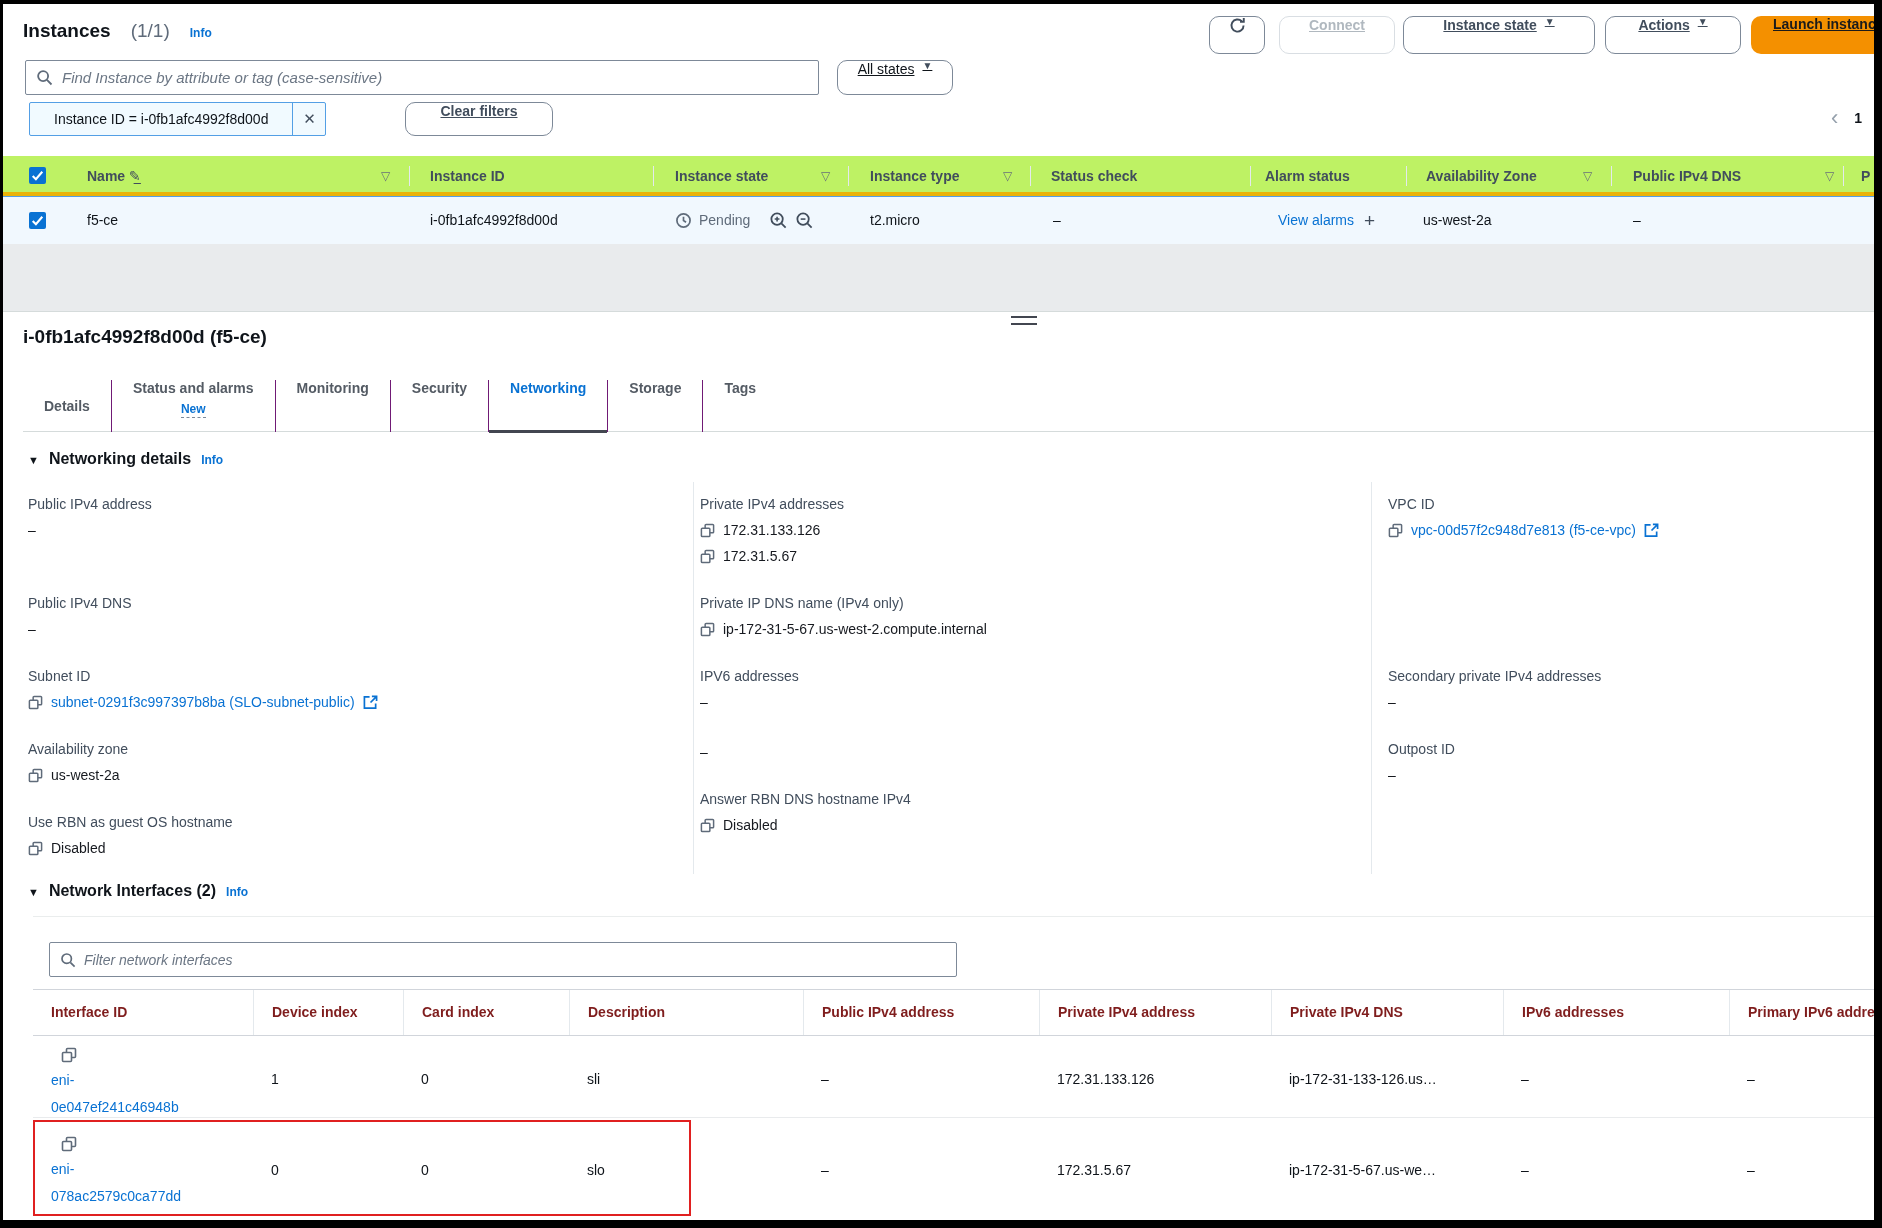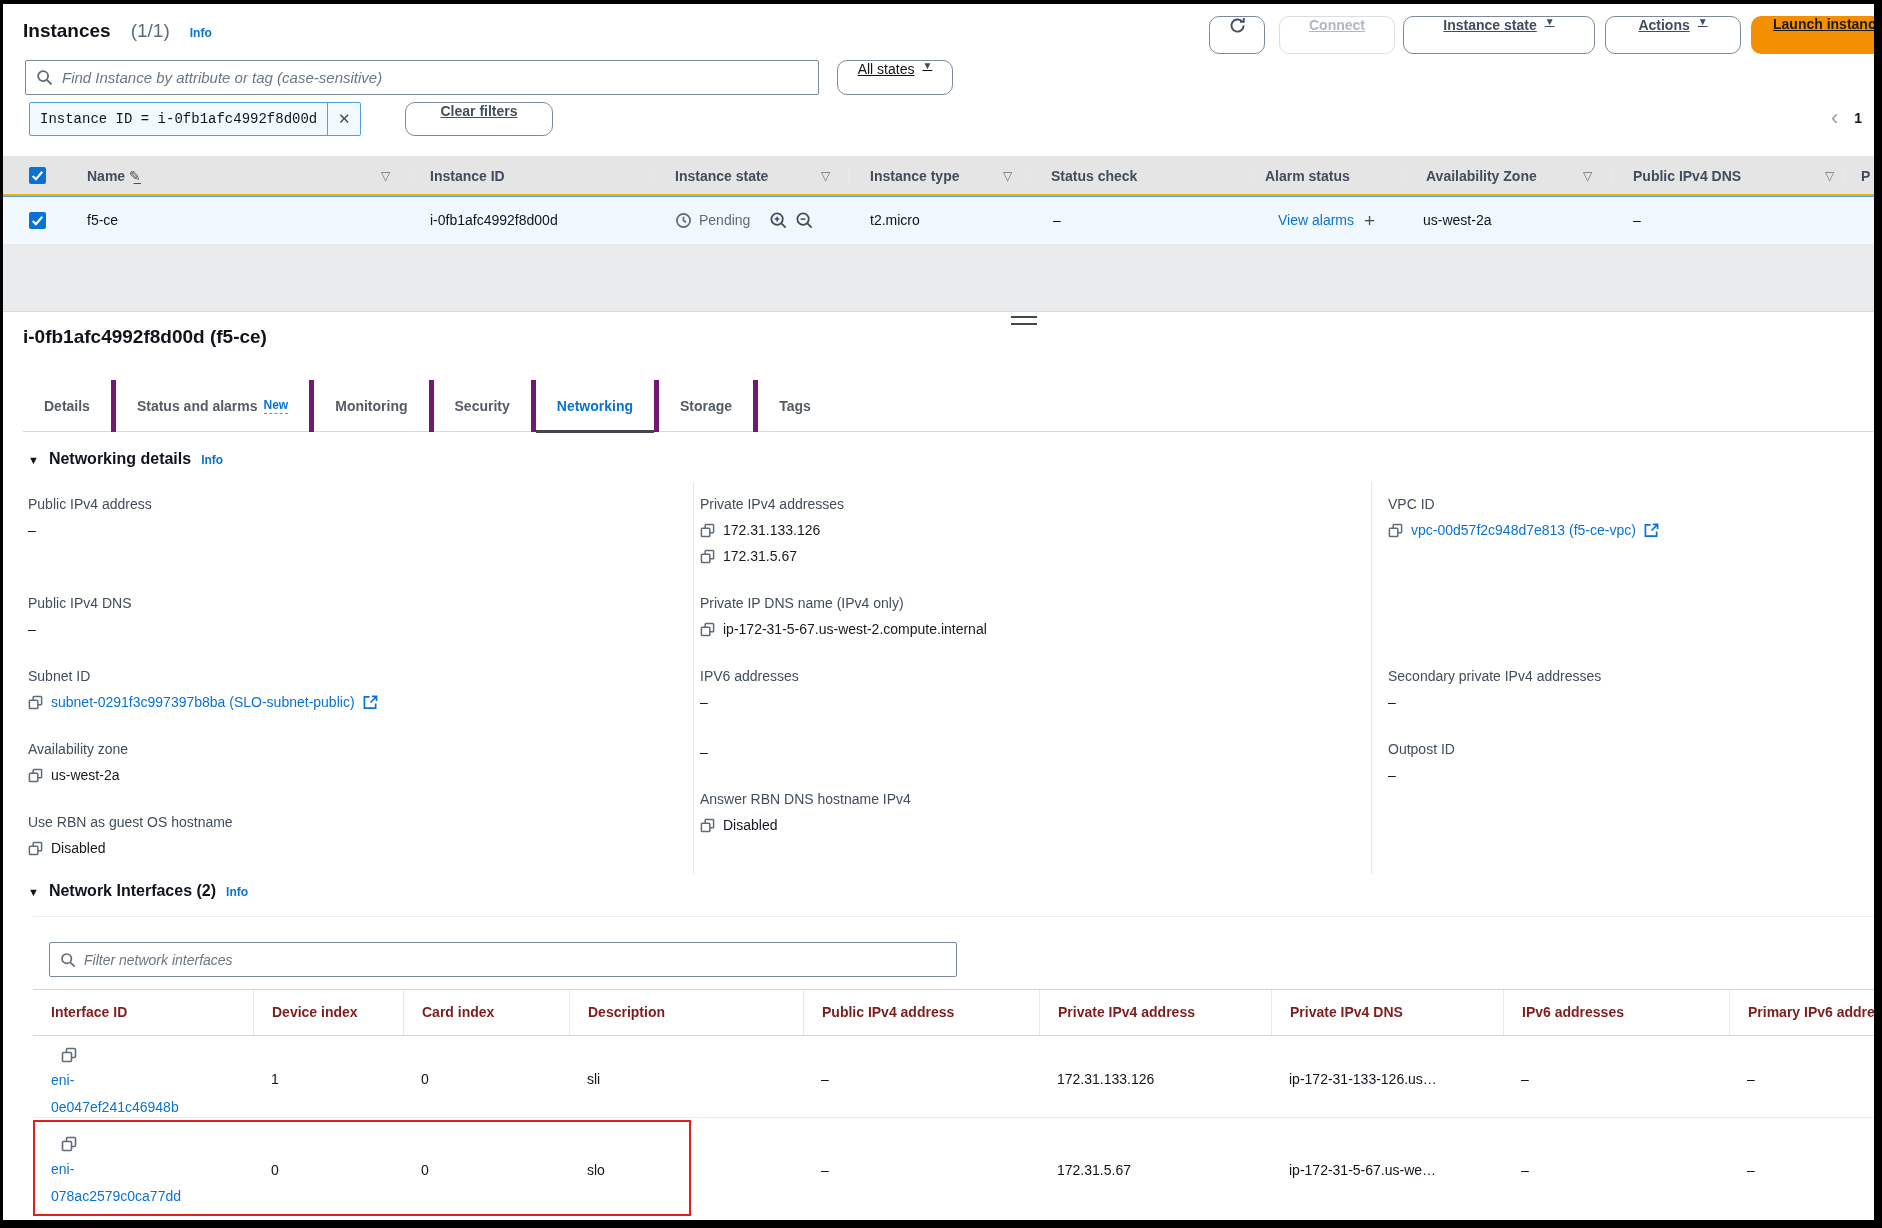--- a/index.html
+++ b/index.html
@@ -23,29 +23,29 @@
   
   .search-box { position:absolute; left:22px; top:56px; width:794px; height:35px;
     border:1px solid #7d8998; border-radius:2px; background:#fff; }
   .search-box input { width:100%; height:100%; border:none; outline:none; background:transparent;
     padding-left:36px; font-size:15px; font-style:italic; color:#16191f; font-family:inherit; }
   .search-box input::placeholder { color:#6b7684; font-style:italic; }
   .sicon { position:absolute; left:10px; top:8px; }
   .select-btn { position:absolute; left:834px; top:56px; height:35px; }
   .chip { position:absolute; left:26px; top:98px; height:34px; display:inline-flex; align-items:center;
     background:#f1faff; border:1px solid #539fe5; border-radius:2px; font-size:14px; color:#0f141a; }
-  .chip .txt { padding:0 10px;font-family:Liberation Mono, monospace; }
+  .chip .txt { padding:0 24px; }
   .chip .div { width:1px; height:100%; background:#539fe5; }
   .chip .x { width:32px; text-align:center; font-size:15px; color:#414d5c; cursor:pointer; }
   .pager { position:absolute; top:104px; left:1828px; display:flex; align-items:center; gap:16px; }
   .pager .chev { color:#95a0ac; font-size:22px; line-height:20px; cursor:pointer; }
   .pager .num { font-size:14px; font-weight:700; color:#0f141a; cursor:pointer; }
 
   
-  .thead { position:absolute; left:0; right:0; top:152px; height:40px; background:#e5e5e5; border-bottom:2px solid #eab308; }
+  .thead { position:absolute; left:0; right:0; top:152px; height:40px; background:#bef264; border-bottom:4px solid #eab308; }
   .thead .hc { position:absolute; top:0; line-height:40px; font-size:14px; font-weight:700; color:#414d5c; white-space:nowrap; }
   .thead .vd { position:absolute; top:10px; width:1px; height:20px; background:#e4e9ed; }
   .fcaret { position:absolute; top:0; line-height:40px; font-size:12px; color:#687078; cursor:pointer; }
   .trow { position:absolute; left:0; right:0; top:192px; height:48px; background:#f1f8fe; border-top:1px solid #539fe5; }
   .trow .tc { position:absolute; top:0; line-height:47px; font-size:14px; color:#0f141a; white-space:nowrap; }
   .link { color:#0972d3; text-decoration:none; cursor:pointer; }
   .cb { position:absolute; width:17px; height:17px; background:#0972d3; border-radius:2px; cursor:pointer; }
   .pending { color:#5f6b7a; }
   .plus { color:#414d5c; font-size:19px; font-weight:400; }
 
@@ -53,21 +53,21 @@
   .band { position:absolute; left:0; right:0; top:240px; height:68px; background:#e9ebed; border-bottom:1px solid #d5dbdb; }
   .handle { position:absolute; left:1008px; top:312px; width:26px; height:9px;
     border-top:2px solid #424650; border-bottom:2px solid #424650; cursor:row-resize; }
 
   
   .dtitle { position:absolute; left:20px; top:322px; font-size:19px; font-weight:700; color:#0f141a; }
   .tabs { position:absolute; left:20px; top:376px; right:0; height:52px; display:flex; align-items:center;
     border-bottom:1px solid #d5dbdb; }
   .tab { position:relative; height:52px; display:flex; align-items:center; gap:6px; padding:0 21px;
     font-size:14px; font-weight:700; color:#545b64; cursor:pointer; white-space:nowrap; }
-  .tab + .tab { border-left:5px solid #701a75; }
+  .tab + .tab { border-left:1px solid #701a75;flex-direction:column; }
   .tab.active { color:#0972d3; }
   .tab.active::after { content:""; position:absolute; left:0; right:0; bottom:-1px; height:3px; background:#424650; }
   .newbadge { font-size:12px; font-weight:700; color:#0972d3; border-bottom:1px dashed #7d8998; padding-bottom:1px; }
 
   .sect { position:absolute; display:flex; align-items:baseline; gap:10px; cursor:pointer; }
   .sect .tri { font-size:11px; color:#0f141a; }
   .sect .st { font-size:16px; font-weight:700; color:#0f141a; }
 
   .fcol { position:absolute; top:490px; }
   .field { margin-bottom:24px; }

